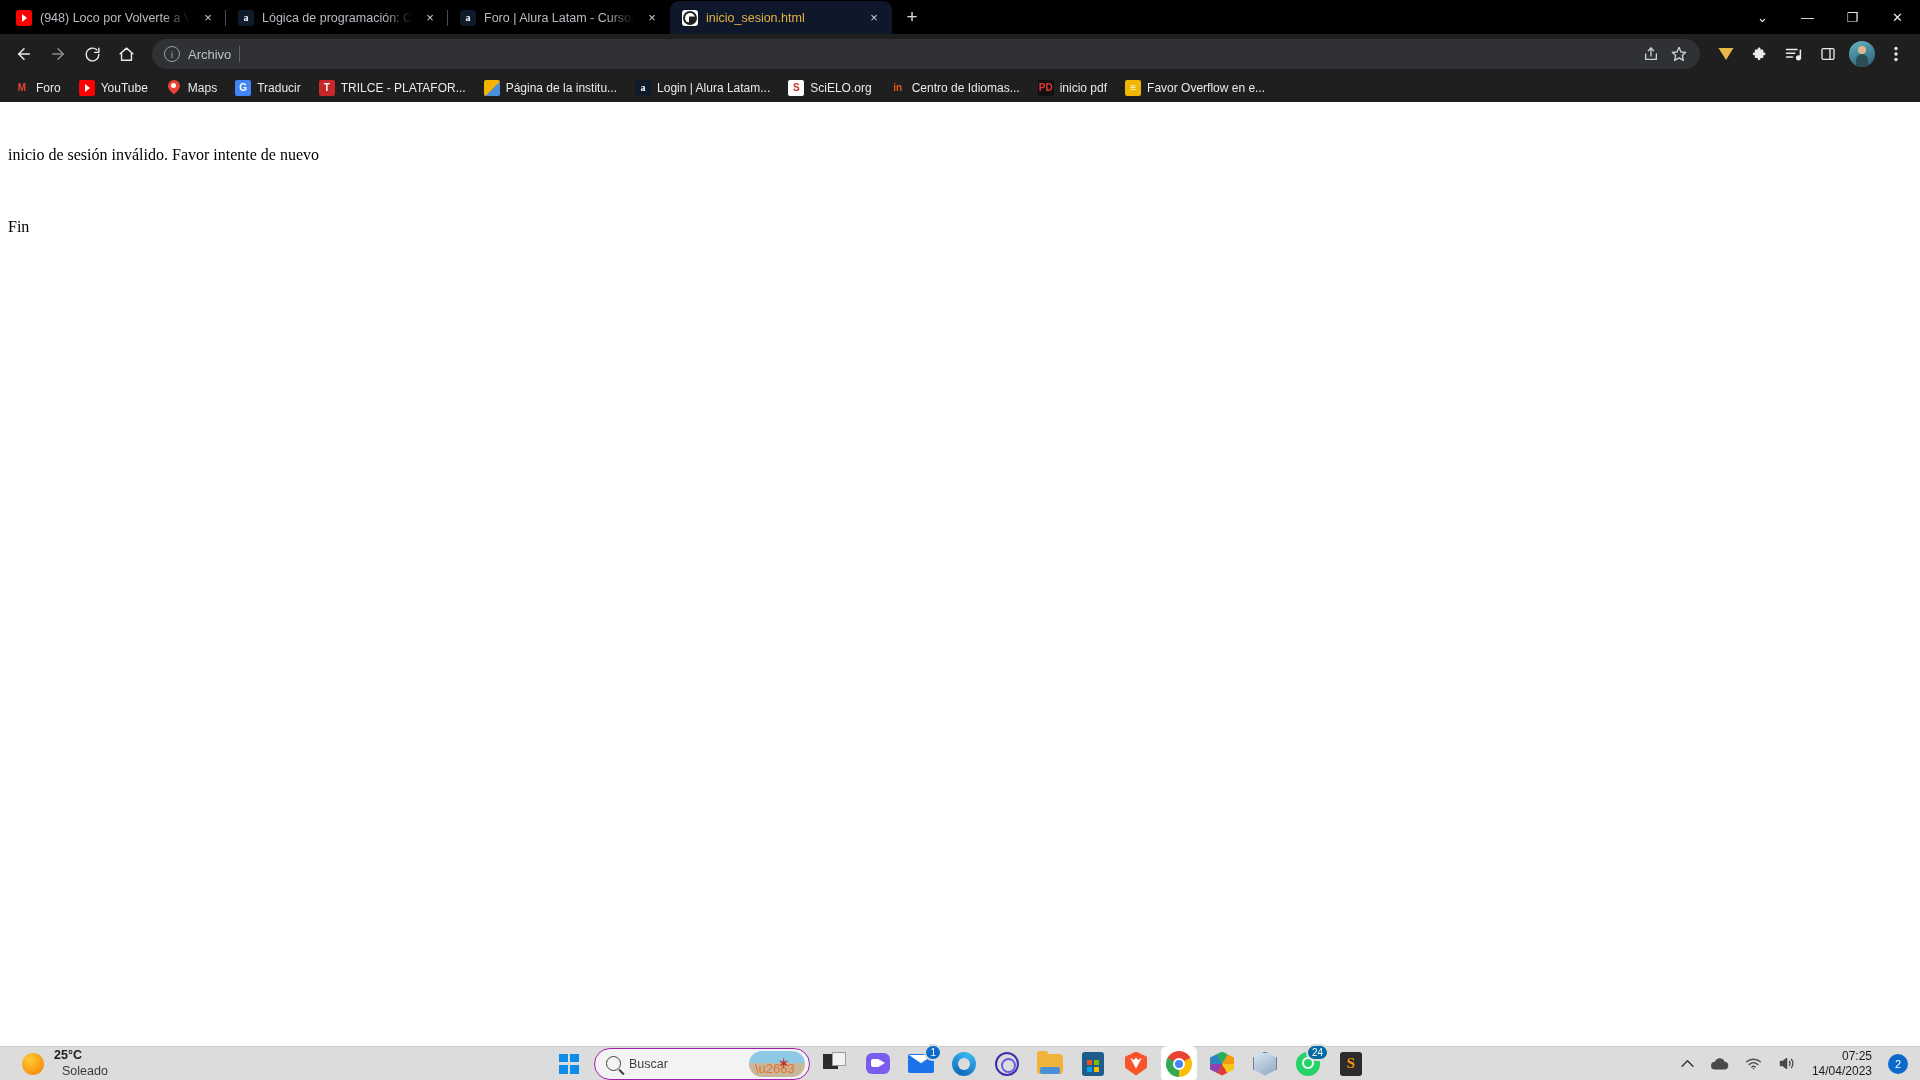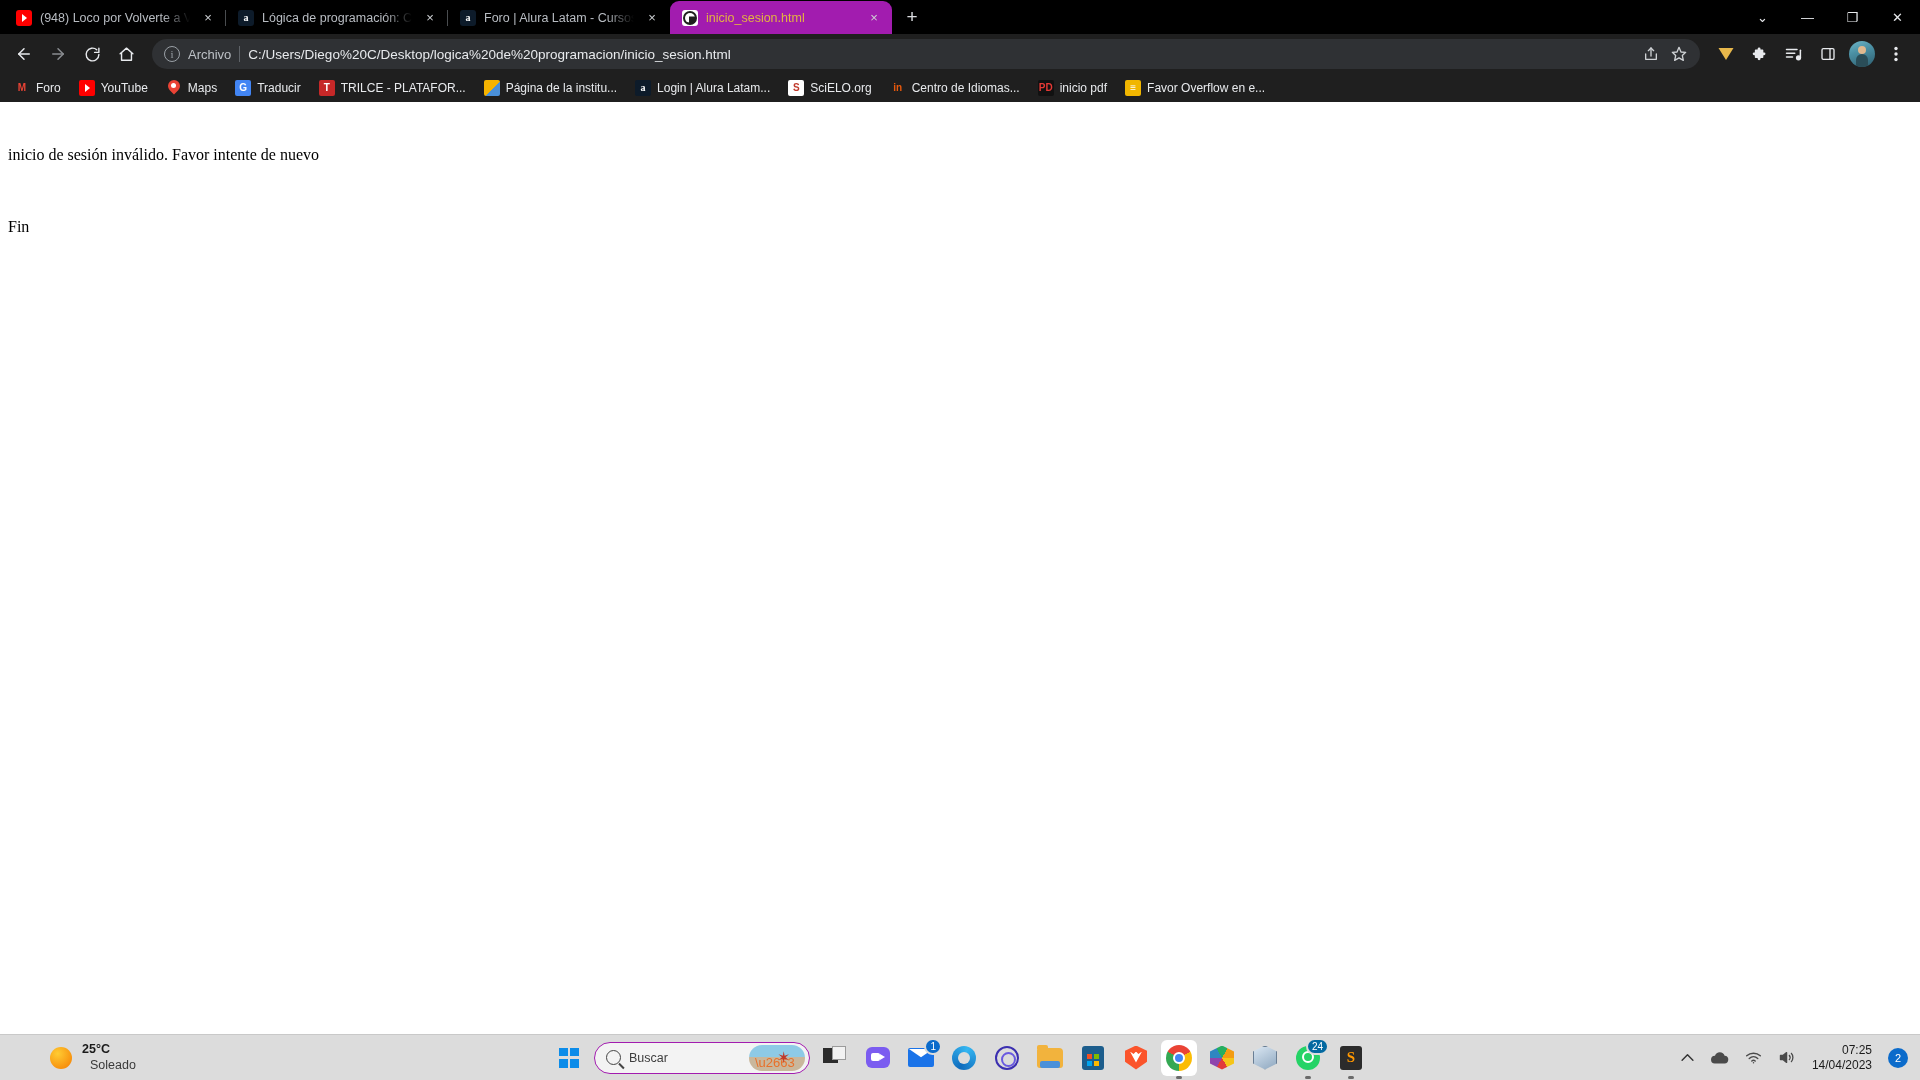--- a/index.html
+++ b/index.html
@@ -22,21 +22,21 @@
   .tab {
     height: 33px; width: 222px; display:flex; align-items:center;
     padding: 0 8px 0 12px; gap:8px; position:relative;
     border-radius: 9px 9px 0 0; color:#b8bcc2; font-size:12.5px;
   }
   .tab.inactive { background:#000; }
   .tab.inactive::after {
     content:''; position:absolute; right:0; top:9px; height:16px; width:1px; background:#4a4d50;
   }
   .tab.inactive.nodiv::after { background: transparent; }
-  .tab.active { background:#a21caf; color:#e3b341; }
+  .tab.active { background:#0f172a; color:#e3b341; }
   .tab .fav {
     width:16px; height:16px; flex:0 0 16px; border-radius:3px;
     display:flex; align-items:center; justify-content:center;
     font-size:10px; font-weight:bold; overflow:hidden;
   }
   .fav-yt { background:#ff0000; border-radius:3px; position:relative; }
   .fav-yt::after{ content:''; position:absolute; left:6px; top:4px;
     border-left:5px solid #fff; border-top:4px solid transparent; border-bottom:4px solid transparent;}
   .fav-alura { background:#0d1b2a; color:#fff; font-family:"Liberation Serif", serif; font-size:12px; }
   .fav-globe { width:16px;height:16px;border-radius:50%;background:#fff;position:relative;}
@@ -100,22 +100,22 @@
   .ic-so{ background:#f1b600; color:#fff; font-size:9px; border-radius:2px;}
 
   
   .page { position:absolute; left:0; top:102px; width:1920px; height:932px; background:#fff;
      font-family:"Liberation Serif", serif; color:#000; }
   .page p { font-size:16px; line-height:1.15; }
   .p1 { position:absolute; left:8px; top:44px; }
   .p2 { position:absolute; left:8px; top:116px; }
 
   
-  .taskbar { position:absolute; left:0; bottom:0; width:1920px; height:46px;
-     background:#dcdcdc; border-top:1px solid #c9c9c9; display:flex; align-items:center;padding-left:28px; }
+  .taskbar { position:absolute; left:0; bottom:0; width:1920px; height:34px;
+     background:#dcdcdc; border-top:1px solid #c9c9c9; display:flex; align-items:center; }
   .weather { display:flex; align-items:center; gap:10px; padding-left:22px; }
   .weather .sun { width:22px;height:22px;border-radius:50%;
      background:radial-gradient(circle at 35% 30%, #ffcc33, #f57c00); }
   .weather .wtxt { line-height:1.25; }
   .weather .wtemp { font-size:12.5px; color:#1b1b1b; font-weight:600;}
   .weather .wdesc { font-size:12.5px; color:#3a3a3a;margin-left:8px; }
 
   .tb-center { position:absolute; left:50%; transform:translateX(-50%); display:flex; align-items:center; gap:7px; }
   .tbi { width:36px;height:36px;display:flex;align-items:center;justify-content:center;position:relative;border-radius:6px;}
   .tbi.active { background:#ffffff; }
@@ -278,21 +278,20 @@
         <svg width="17" height="17" viewBox="0 0 24 24" fill="none" stroke="#e8eaed" stroke-width="2" stroke-linecap="round" stroke-linejoin="round">
             <path d="M3 11 12 3l9 8"></path>
             <path d="M5 10v10h14V10"></path>
           </svg>
       </div>
 
       <div class="omnibox">
         <span class="infoicon">i</span>
         <span class="filelabel">Archivo</span>
         <span class="sep"></span>
-        <span class="url">C:/Users/Diego%20C/Desktop/logica%20de%20programacion/inicio_sesion.html</span>
         <span class="oicons">
           <span class="oi">
             <svg width="16" height="16" viewBox="0 0 24 24" fill="none" stroke="#cfd2d5" stroke-width="2" stroke-linecap="round" stroke-linejoin="round">
                 <path d="M4 12v8h16v-8"></path>
                 <polyline points="8 7 12 3 16 7"></polyline>
                 <line x1="12" y1="3" x2="12" y2="15"></line>
               </svg>
           </span>
           <span class="oi">
             <svg width="16" height="16" viewBox="0 0 24 24" fill="none" stroke="#cfd2d5" stroke-width="2" stroke-linejoin="round">

